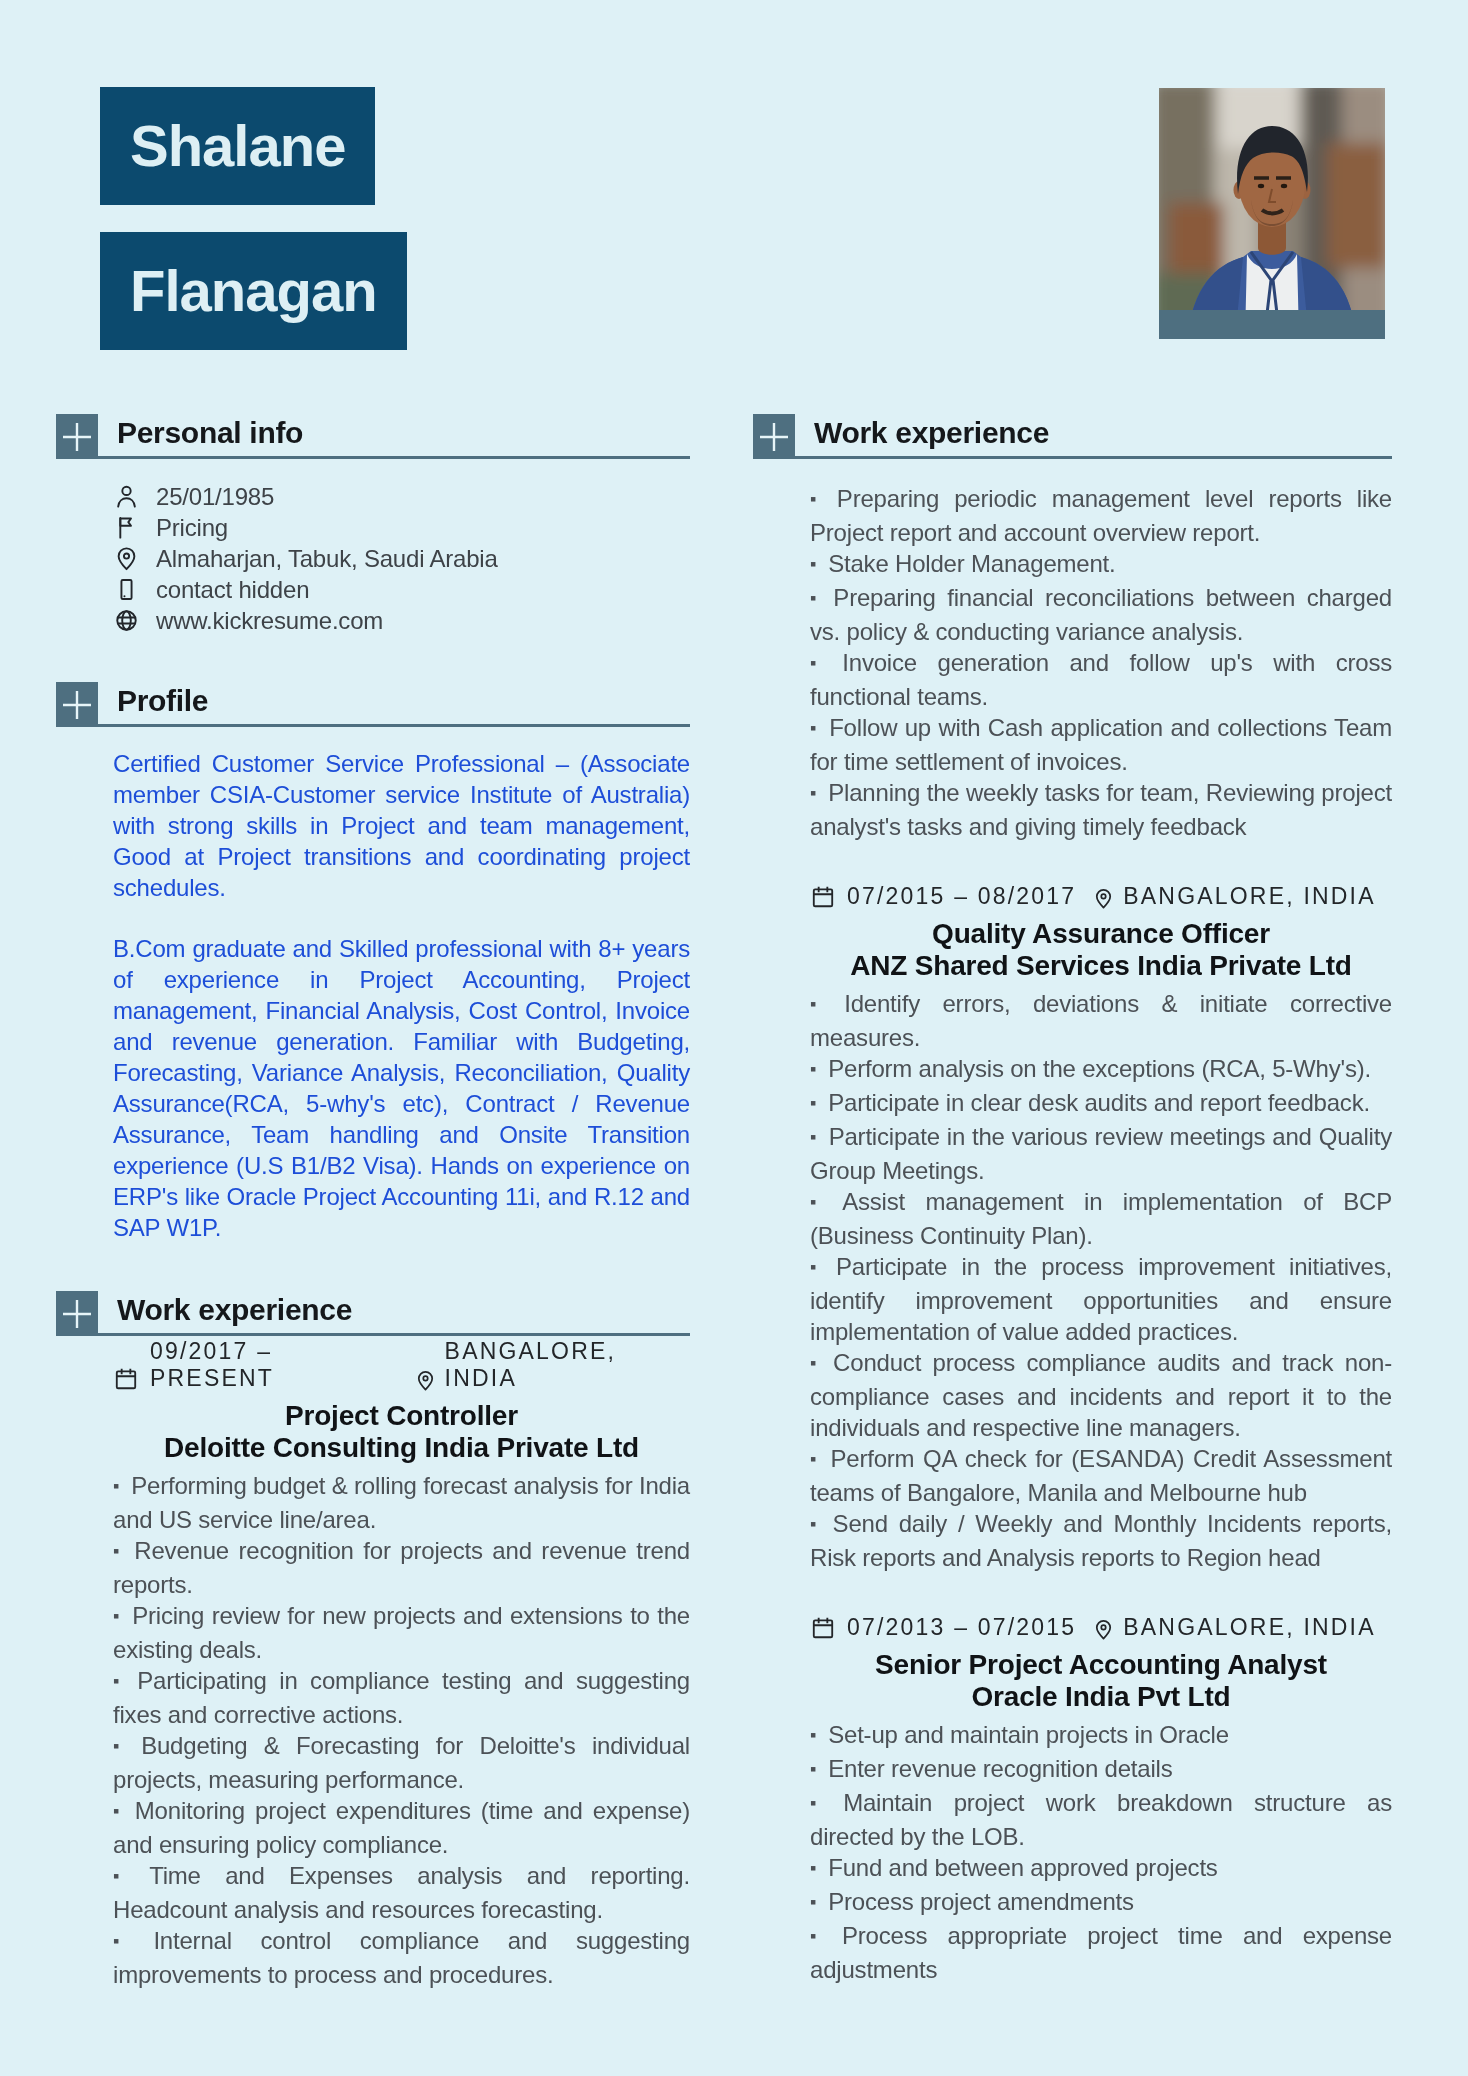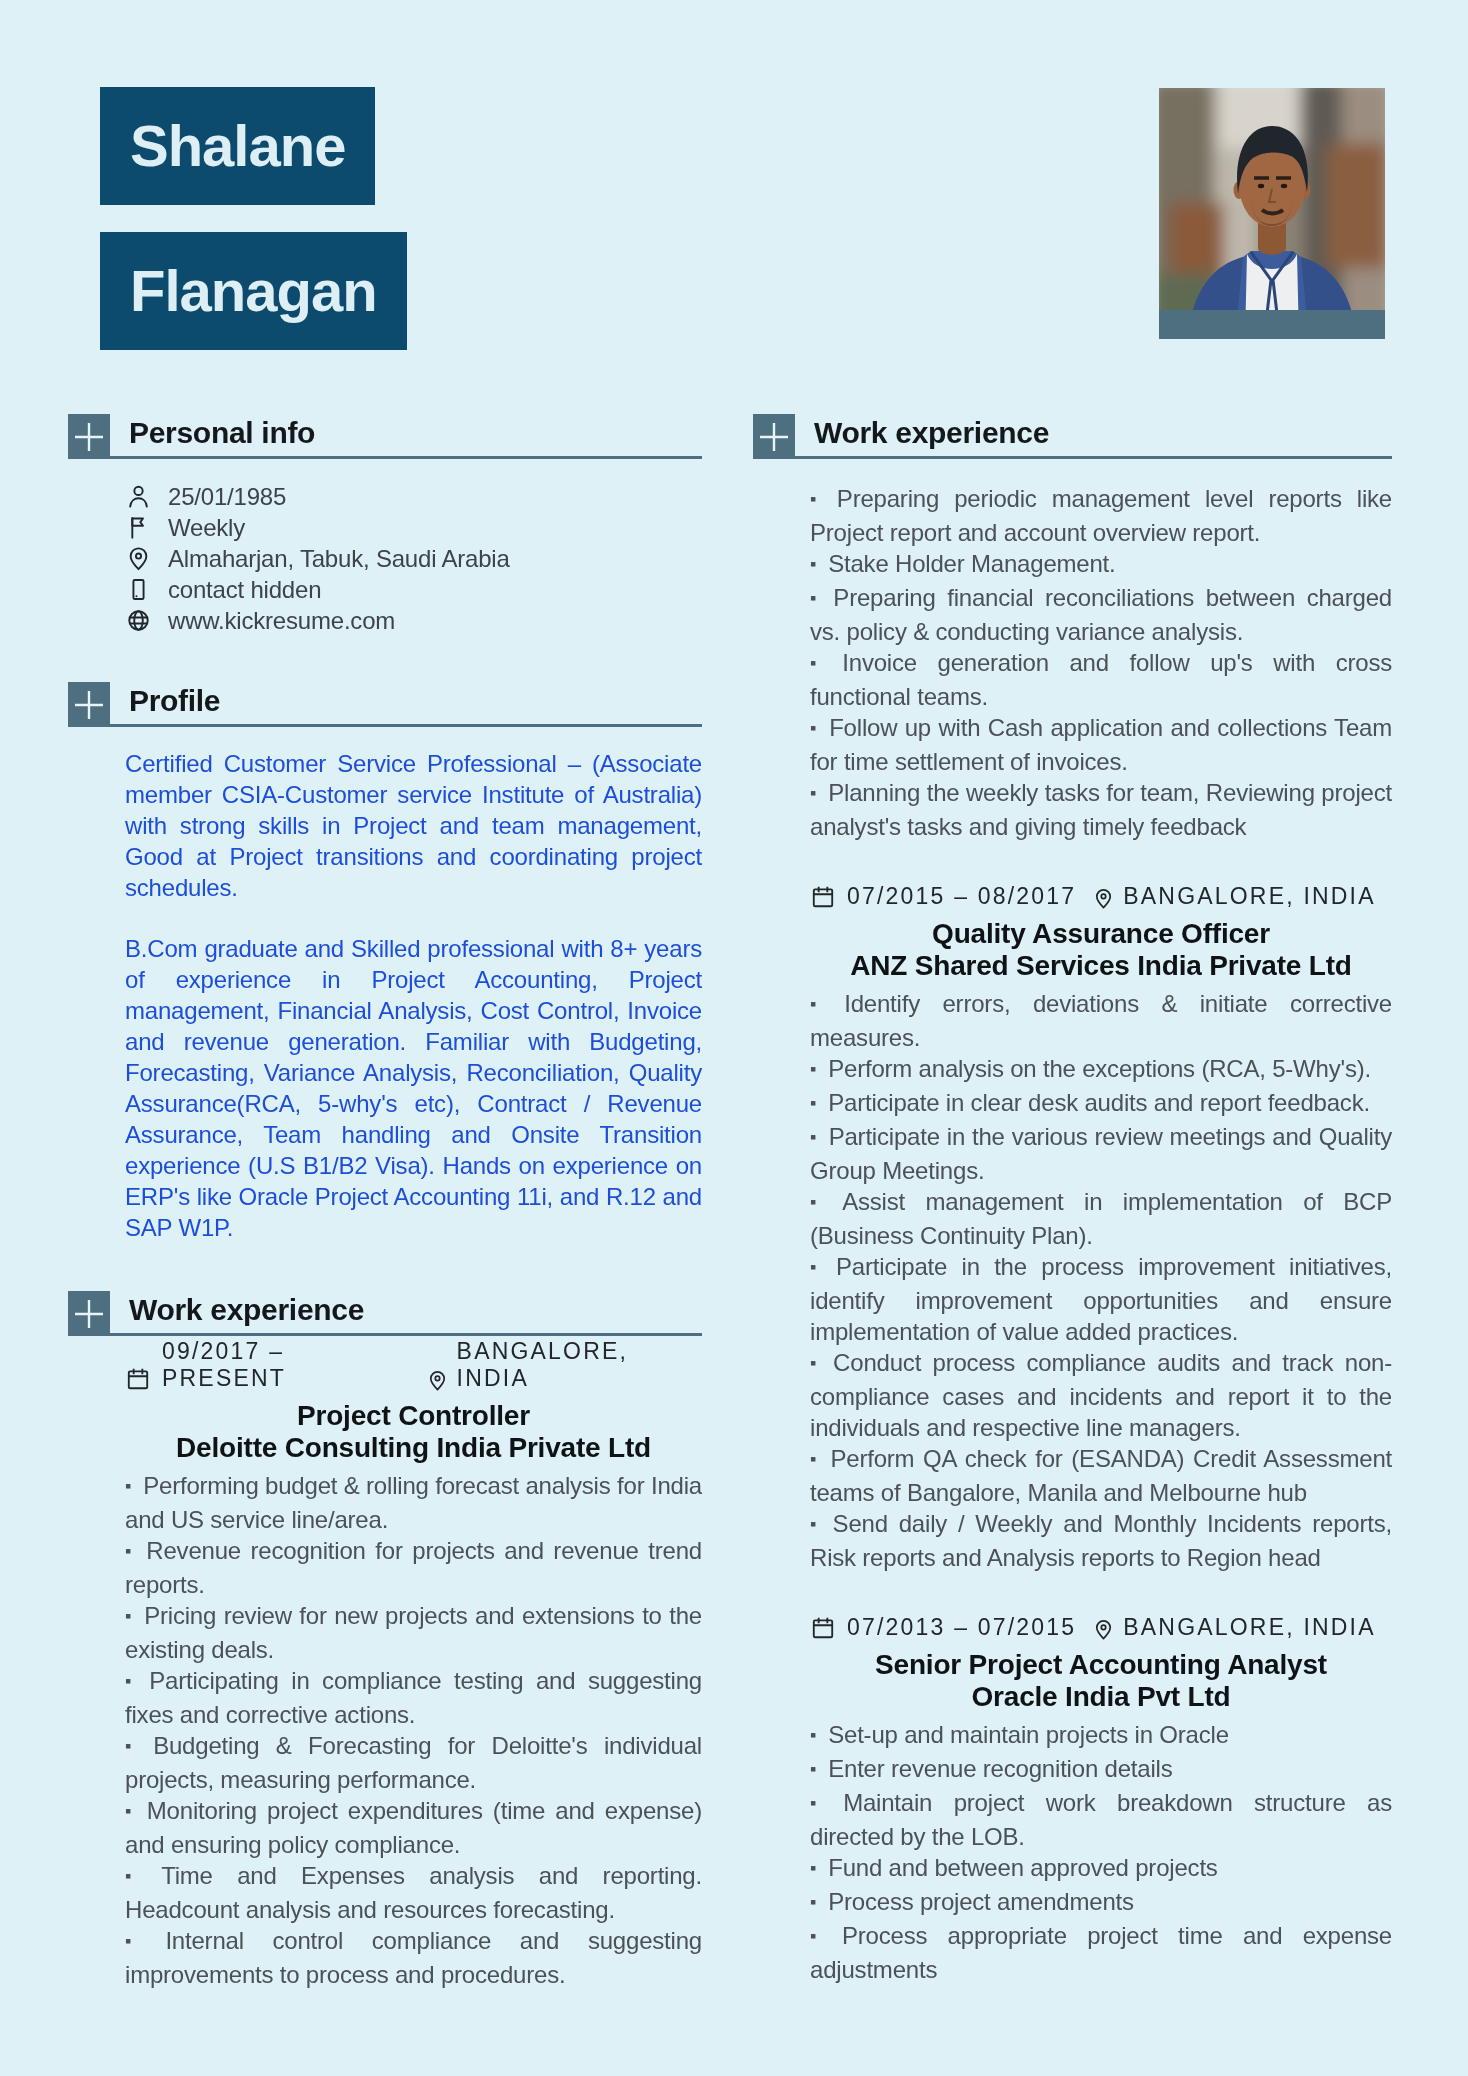--- a/index.html
+++ b/index.html
@@ -12,21 +12,21 @@
   
   .name-block{position:absolute;left:100px;top:87px;}
   .name-line{
     display:table;background:#0c4a6e;color:#ddeff4;
     font-size:58px;font-weight:bold;letter-spacing:-1px;
     height:118px;line-height:118px;padding:0 30px;margin-bottom:27px;
   }
   .photo{position:absolute;left:1159px;top:88px;width:226px;height:251px;}
   
   .col{position:absolute;top:414px;}
-  .col-left{left:68px;width:634px;}
+  .col-left{left:56px;width:634px;}
   .col-right{left:753px;width:639px;}
   
   .sec-header{display:flex;height:45px;align-items:stretch;}
   .plus-box{width:42px;height:45px;background:#4e6f80;flex:none;display:flex;align-items:center;justify-content:center;}
   .sec-rule{flex:1;border-bottom:3px solid #4e6f80;display:flex;align-items:center;padding-left:19px;}
   .sec-title{font-size:30px;font-weight:bold;color:#15181b;letter-spacing:-0.3px;padding-bottom:4px;}
   
   .pi-list{margin:22px 0 0 57px;}
   .pi-row{display:flex;align-items:center;height:31px;font-size:24px;color:#3e4348;letter-spacing:-0.2px;}
   .pi-row svg{margin-right:16px;flex:none;}
@@ -124,21 +124,21 @@
           <circle cx="12" cy="7" r="3.7"></circle>
           <path d="M4.6 21c.5-4.9 3.7-7.4 7.4-7.4s6.9 2.5 7.4 7.4"></path>
         </svg>
       <span>25/01/1985</span>
     </div>
     <div class="pi-row">
       <svg width="27" height="27" viewBox="0 0 24 24" fill="none" stroke="#22262b" stroke-width="1.7" stroke-linecap="round" stroke-linejoin="round">
           <path d="M6.5 21V3.5"></path>
           <path d="M6.5 4h9.5l-2.4 3.2L16 10.5H6.5z"></path>
         </svg>
-      <span>Weekly</span>
+      <span>Pricing</span>
     </div>
     <div class="pi-row">
       <svg width="27" height="27" viewBox="0 0 24 24" fill="none" stroke="#22262b" stroke-width="1.7" stroke-linejoin="round">
           <path d="M12 21.5c4.6-4.7 7-8.4 7-11.5a7 7 0 1 0-14 0c0 3.1 2.4 6.8 7 11.5z"></path>
           <circle cx="12" cy="9.8" r="2.3"></circle>
         </svg>
       <span>Almaharjan, Tabuk, Saudi Arabia</span>
     </div>
     <div class="pi-row">
       <svg width="27" height="27" viewBox="0 0 24 24" fill="none" stroke="#22262b" stroke-width="1.7">

